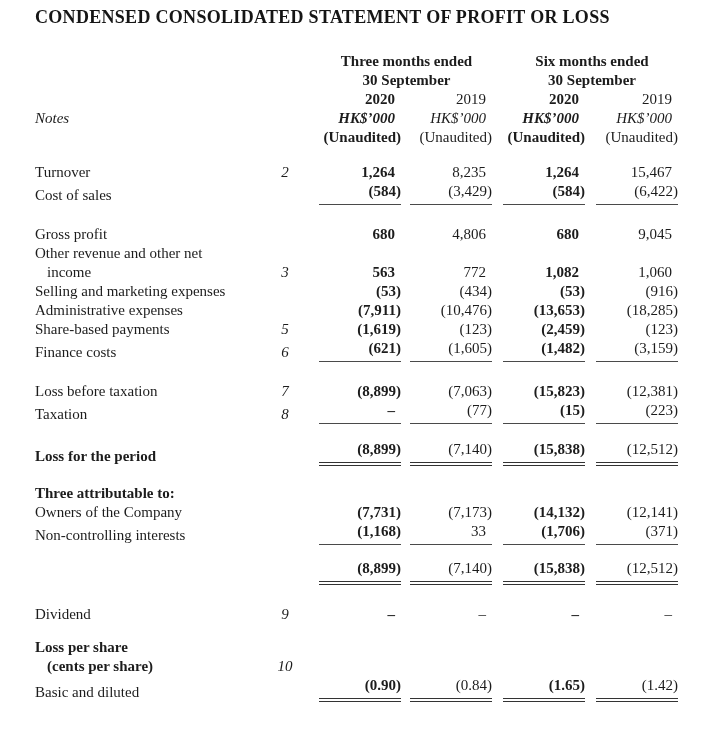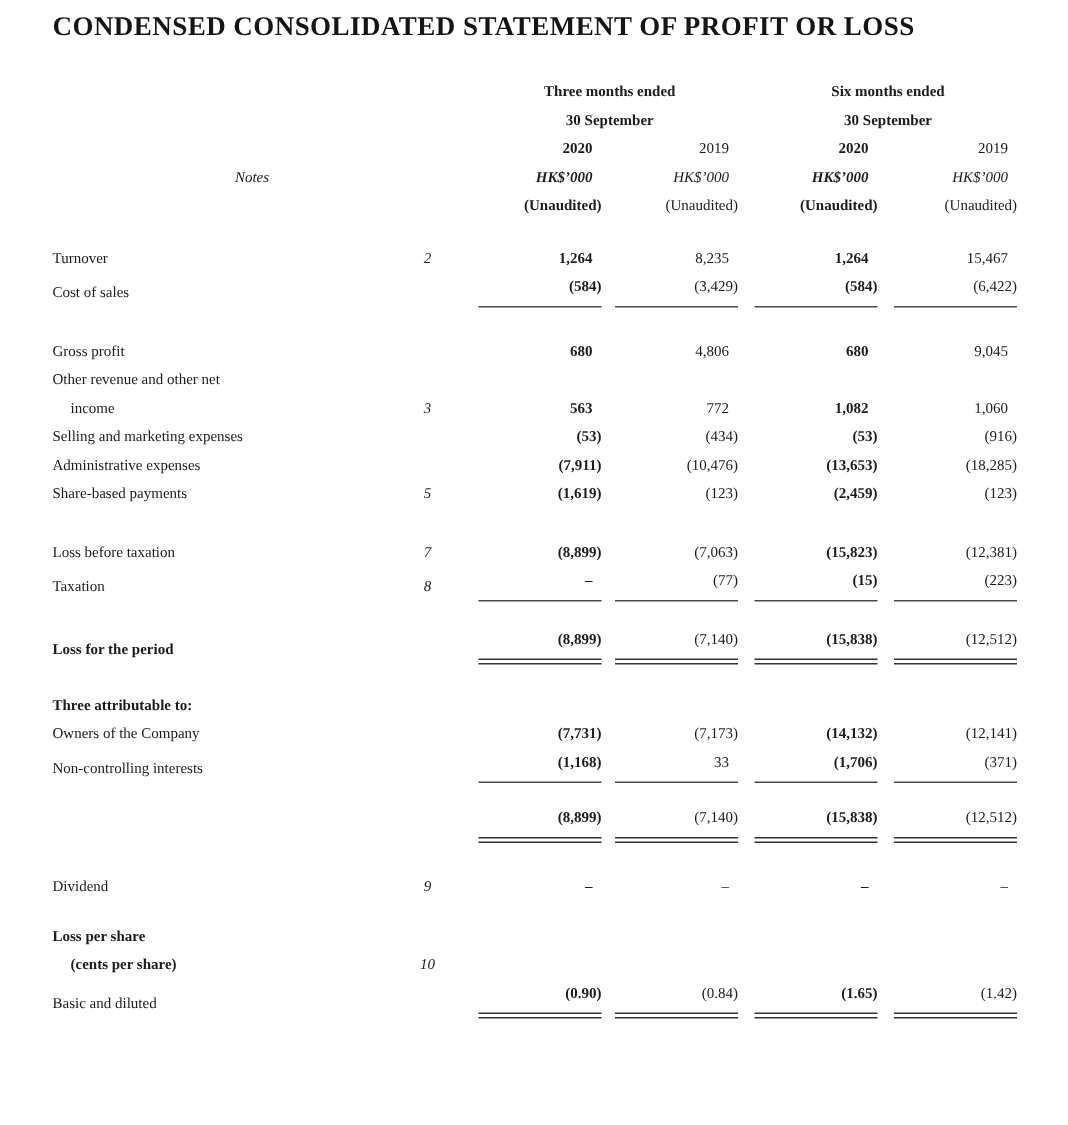--- a/index.html
+++ b/index.html
@@ -9,25 +9,25 @@
     font-family:"Liberation Serif", serif;
     padding:8px 0 0 0; overflow:hidden;
   }
   .title {
     font-size:18px; font-weight:bold; letter-spacing:0.3px;
     margin:0 0 25px 35px; line-height:19px; color:#151515;
   }
   table.stmt {
     border-collapse:collapse; table-layout:fixed;
     width:643px; margin-left:35px;
-    font-size:10px; line-height:19px; color:#1c1c1c;
+    font-size:15px; line-height:19px; color:#1c1c1c;
   }
   td { padding:0; vertical-align:bottom; }
   .grp { text-align:center; font-weight:bold; padding-left:14px; white-space:nowrap; }
-  .notes-h { text-align:center; padding-right:6px; }
+  .notes-h { text-align:left; padding-right:6px; }
   .i { font-style:italic; }
   .b { font-weight:bold; }
   .lbl { white-space:nowrap; overflow:visible; }
   .lbl.ind { padding-left:12px; }
   .note { text-align:center; font-style:italic; }
   td.val { vertical-align:bottom; }
   .box {
     display:block; width:82px; margin-left:auto;
     text-align:right; white-space:nowrap; min-height:19px;
     box-sizing:border-box;
@@ -237,20 +237,36 @@
           <td class="val">
             <div class="box">(123)</div>
           </td>
           <td class="val">
             <div class="box b">(2,459)</div>
           </td>
           <td class="val">
             <div class="box">(123)</div>
           </td>
         </tr>
+        <tr>
+          <td class="lbl">Finance costs</td>
+          <td class="note">6</td>
+          <td class="val">
+            <div class="box b u1">(621)</div>
+          </td>
+          <td class="val">
+            <div class="box u1">(1,605)</div>
+          </td>
+          <td class="val">
+            <div class="box b u1">(1,482)</div>
+          </td>
+          <td class="val">
+            <div class="box u1">(3,159)</div>
+          </td>
+        </tr>
         <tr class="sp" style="height: 20px;">
           <td colspan="6"></td>
         </tr>
         <tr>
           <td class="lbl">Loss before taxation</td>
           <td class="note">7</td>
           <td class="val">
             <div class="box b">(8,899)</div>
           </td>
           <td class="val">

